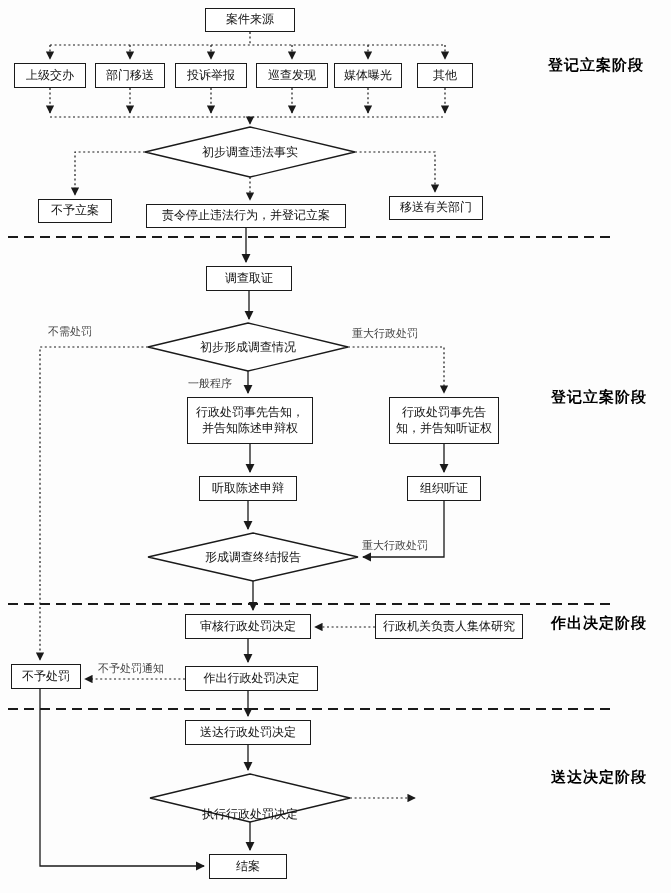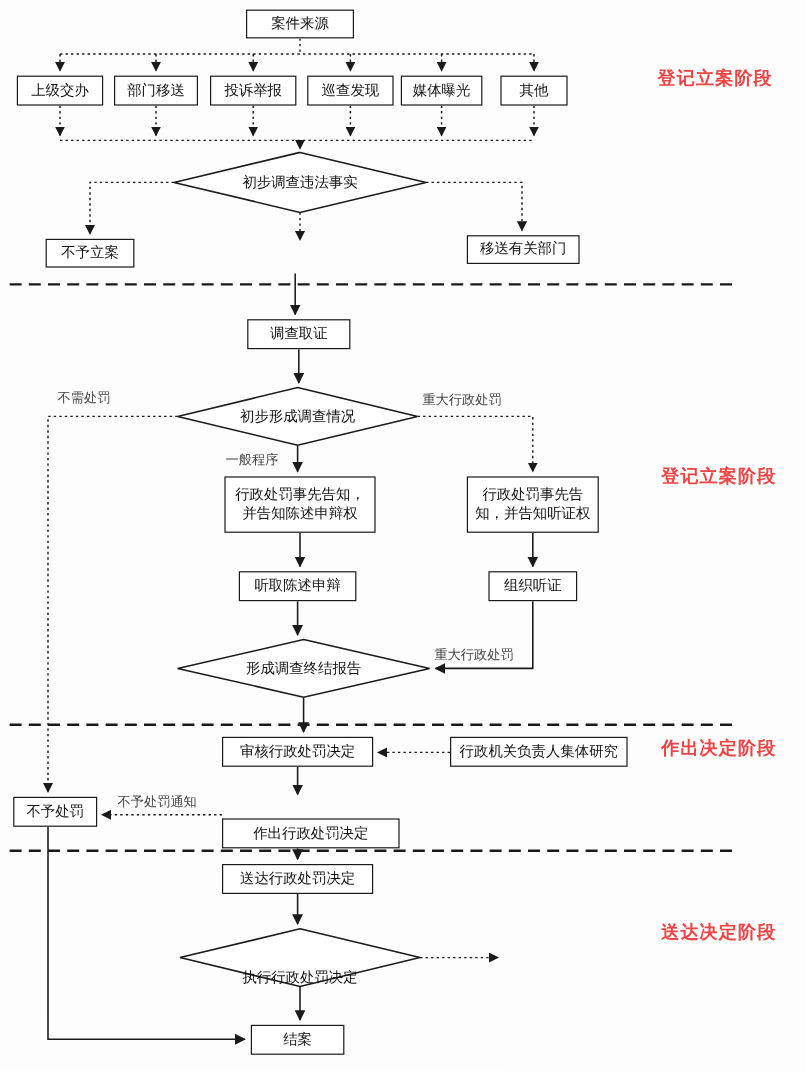--- a/index.html
+++ b/index.html
@@ -15,21 +15,21 @@
     display:flex;align-items:center;justify-content:center;text-align:center;
     font-size:12px;line-height:1.3;padding:2px 3px;z-index:3;
   }
   .node.left{justify-content:flex-start;text-align:center;padding:3px 6px;}
   .dlabel{
     position:absolute;display:flex;align-items:center;justify-content:center;
     text-align:center;font-size:12px;z-index:3;
   }
   .stage{
     position:absolute;font-size:15px;font-weight:bold;letter-spacing:1px;
-    color:#ef4444;z-index:3;white-space:nowrap;
+    color:#000000;z-index:3;white-space:nowrap;
   }
   .elabel{
     position:absolute;font-size:11px;color:#444;z-index:3;white-space:nowrap;
   }
 </style>
 </head>
 <body>
 
 <div class="canvas">
 
@@ -100,35 +100,36 @@
   <div class="node" style="left:205px;top:8px;width:90px;height:24px;">案件来源</div>
 
   <div class="node" style="left:14px;top:63px;width:72px;height:25px;">上级交办</div>
   <div class="node" style="left:95px;top:63px;width:70px;height:25px;">部门移送</div>
   <div class="node" style="left:175px;top:63px;width:72px;height:25px;">投诉举报</div>
   <div class="node" style="left:256px;top:63px;width:72px;height:25px;">巡查发现</div>
   <div class="node" style="left:334px;top:63px;width:68px;height:25px;">媒体曝光</div>
   <div class="node" style="left:417px;top:63px;width:56px;height:25px;">其他</div>
 
   <div class="node" style="left:38px;top:199px;width:74px;height:24px;">不予立案</div>
+  <div class="node" style="left:146px;top:204px;width:200px;height:24px;">责令停止违法行为，并登记立案</div>
   <div class="node" style="left:389px;top:196px;width:94px;height:24px;">移送有关部门</div>
 
   <div class="node" style="left:206px;top:266px;width:86px;height:25px;">调查取证</div>
 
   <div class="node left" style="left:187px;top:397px;width:126px;height:47px;">行政处罚事先告知，并告知陈述申辩权</div>
   <div class="node left" style="left:389px;top:397px;width:110px;height:47px;">行政处罚事先告知，并告知听证权</div>
 
   <div class="node" style="left:199px;top:476px;width:98px;height:25px;">听取陈述申辩</div>
   <div class="node" style="left:407px;top:476px;width:74px;height:25px;">组织听证</div>
 
   <div class="node" style="left:185px;top:614px;width:126px;height:25px;">审核行政处罚决定</div>
   <div class="node" style="left:375px;top:614px;width:148px;height:25px;">行政机关负责人集体研究</div>
 
   <div class="node" style="left:11px;top:664px;width:70px;height:25px;">不予处罚</div>
-  <div class="node" style="left:185px;top:666px;width:148px;height:25px;margin-top:16px;">作出行政处罚决定</div>
+  <div class="node" style="left:185px;top:666px;width:133px;height:25px;">作出行政处罚决定</div>
 
   <div class="node" style="left:185px;top:720px;width:126px;height:25px;">送达行政处罚决定</div>
 
 
   <div class="node" style="left:209px;top:854px;width:78px;height:25px;">结案</div>
 
   <div class="dlabel" style="left:155px;top:140px;width:190px;height:24px;">初步调查违法事实</div>
   <div class="dlabel" style="left:163px;top:545px;width:180px;height:24px;">形成调查终结报告</div>
   <div class="dlabel" style="left:158px;top:335px;width:180px;height:24px;">初步形成调查情况</div>
   <div class="dlabel" style="left:160px;top:786px;width:180px;height:24px;margin-top:16px;">执行行政处罚决定</div>

